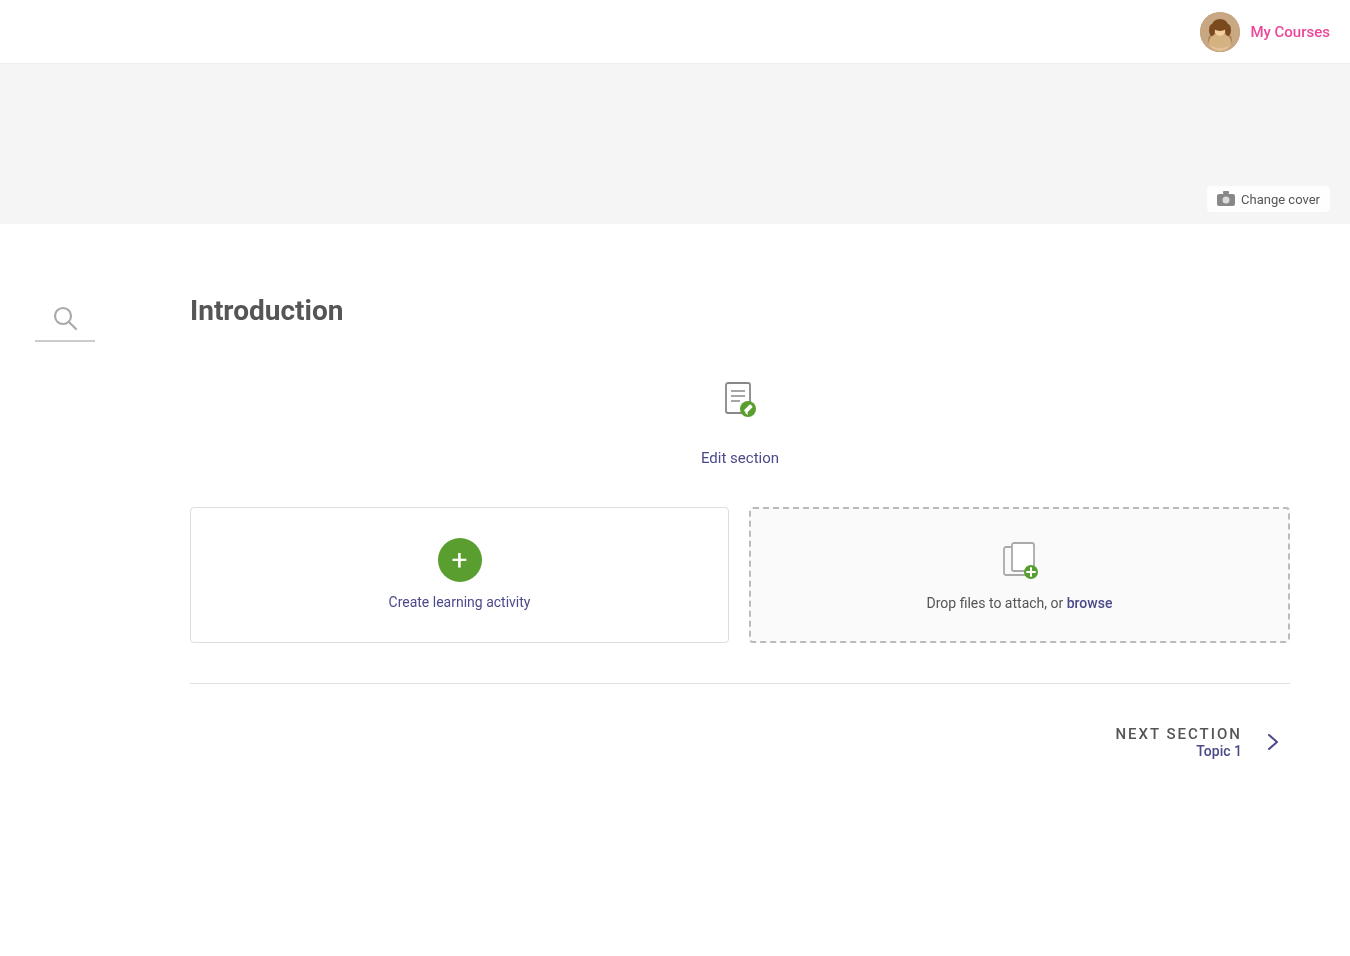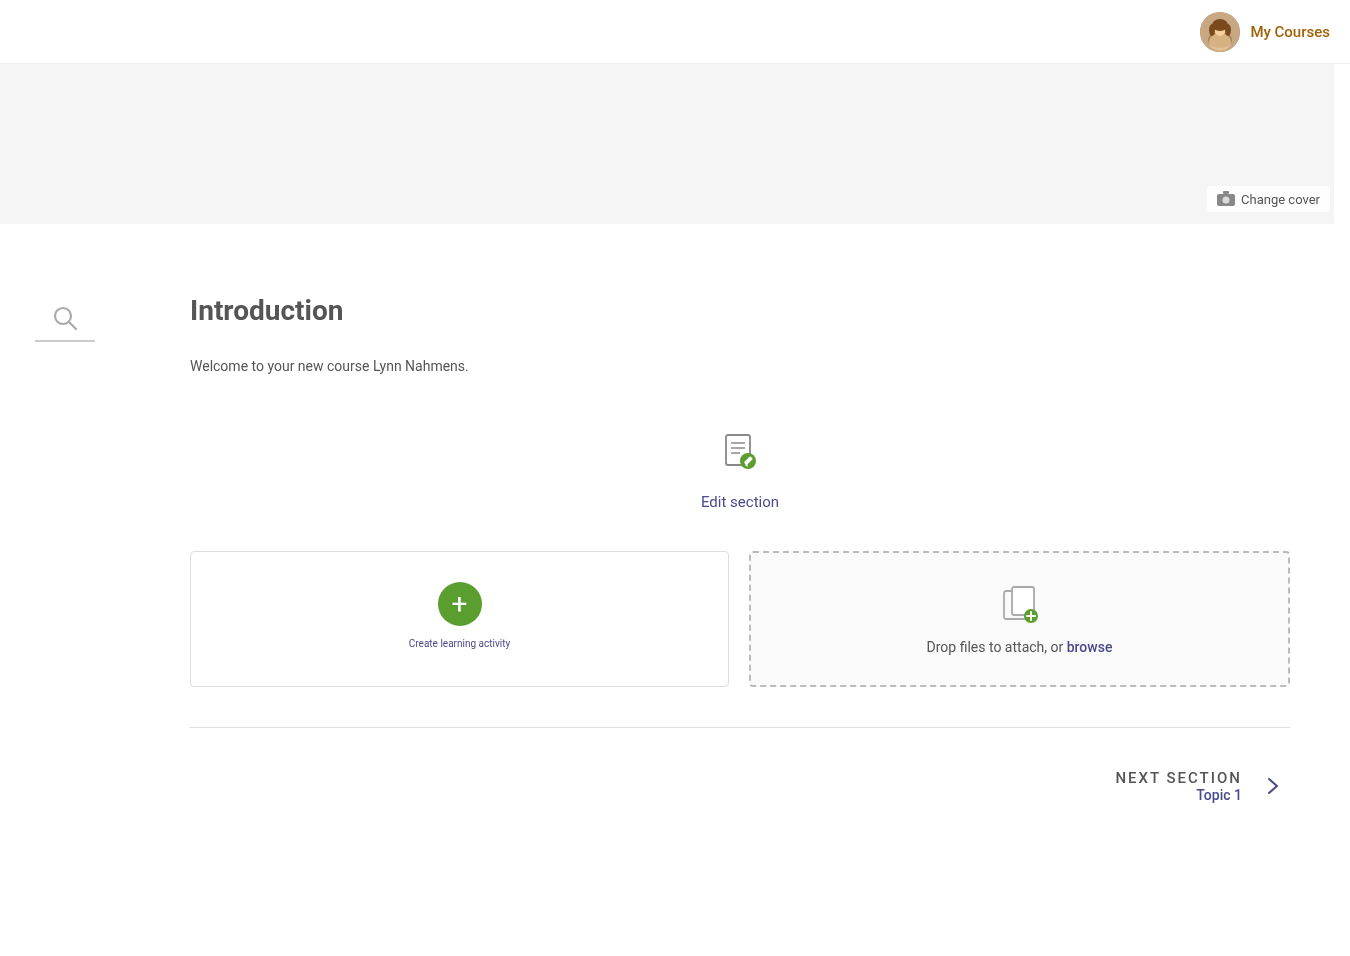--- a/index.html
+++ b/index.html
@@ -27,21 +27,21 @@
       padding-right: 20px;
       border-bottom: 1px solid #eee;
       background: #fff;
     }
 
     .my-courses-link {
       display: flex;
       align-items: center;
       gap: 10px;
       text-decoration: none;
-      color: #a16207;
+      color: #ec4899;
       font-size: 15px;
       font-weight: 500;
       cursor: pointer;
     }
 
     .avatar {
       width: 40px;
       height: 40px;
       border-radius: 50%;
       background: #c8a882;
@@ -61,27 +61,27 @@
       align-items: flex-end;
       justify-content: center;
       overflow: hidden;
     }
 
     
     .cover-area {
       position: absolute;
       top: 64px;
       left: 0;
-      right: 16px;
+      right: 0;
       height: 160px;
       background: #f5f5f5;
       display: flex;
       align-items: flex-end;
       justify-content: flex-end;
-      padding: 12px 4px;
+      padding: 12px 20px;
     }
 
     .change-cover-btn {
       display: flex;
       align-items: center;
       gap: 6px;
       color: #555;
       font-size: 13px;
       cursor: pointer;
       background: rgba(255,255,255,0.85);
@@ -148,21 +148,21 @@
     .edit-section-container {
       display: flex;
       justify-content: center;
       margin-bottom: 40px;
     }
 
     .edit-section-btn {
       display: flex;
       flex-direction: column;
       align-items: center;
-      gap: 16px;
+      gap: 24px;
       cursor: pointer;
       color: #4a4a8a;
       text-decoration: none;
     }
 
     .edit-section-icon {
       position: relative;
       width: 48px;
       height: 48px;
     }
@@ -202,21 +202,21 @@
       display: flex;
       align-items: center;
       justify-content: center;
       color: white;
       font-size: 28px;
       line-height: 1;
     }
 
     .create-label {
       color: #4a4a8a;
-      font-size: 10px;
+      font-size: 14px;
     }
 
     .card-drop {
       flex: 1;
       border: 2px dashed #bbb;
       border-radius: 4px;
       padding: 30px 20px;
       display: flex;
       flex-direction: column;
       align-items: center;
@@ -336,21 +336,20 @@
         <line x1="18.5" y1="18.5" x2="25" y2="25" stroke="#aaa" stroke-width="2.2" stroke-linecap="round"></line>
       </svg>
     </span>
   </div>
 </div>
 
 <div class="main-content">
   <h1 class="section-title">Introduction</h1>
 
   <div class="intro-text">
-    <div>Welcome to your new course Lynn Nahmens.</div>
   </div>
 
   <div class="edit-section-container">
     <div class="edit-section-btn">
       <div class="edit-section-icon">
         <svg width="48" height="48" viewBox="0 0 48 48" fill="none">
 
           <rect x="10" y="6" width="24" height="30" rx="2" fill="none" stroke="#888" stroke-width="1.8"></rect>
           <line x1="15" y1="14" x2="29" y2="14" stroke="#888" stroke-width="1.5"></line>
           <line x1="15" y1="19" x2="29" y2="19" stroke="#888" stroke-width="1.5"></line>

